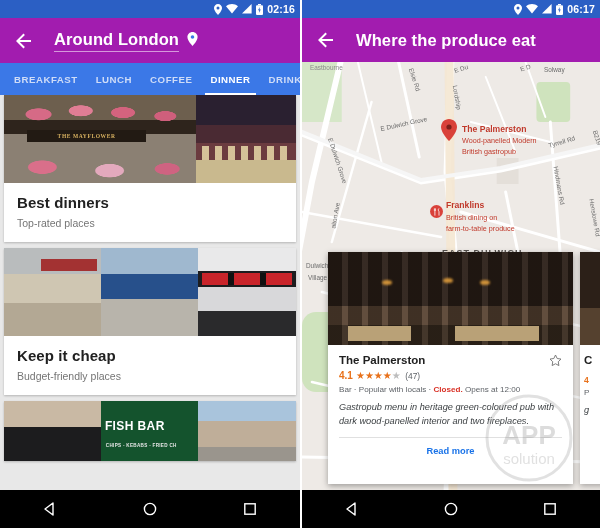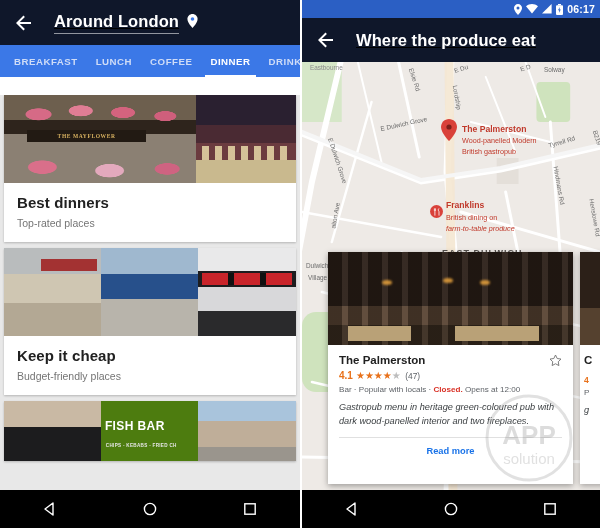--- a/index.html
+++ b/index.html
@@ -15,21 +15,21 @@
   
   .statusbar {
     height:18px; background:#2b5fc4; display:flex;
     align-items:center; justify-content:flex-end;
     padding-right:5px; gap:4px; position:relative; z-index:40;
   }
   .statusbar .sicon { display:flex; align-items:center; }
   .statusbar .time { color:#fff; font-size:10.5px; font-weight:bold; letter-spacing:.2px; }
 
   
-  .appbar { background:#0f172a; position:relative; z-index:30;text-decoration:underline; }
+  .appbar { background:#a21caf; position:relative; z-index:30; }
   .appbar.lt { height:45px; }
   .appbar.rt { height:44px; }
   .appbar-row { display:flex; align-items:center; height:100%; padding:0 12px; }
   .back { width:24px; height:24px; flex:none; cursor:pointer; }
   .titlewrap { margin-left:18px; display:flex; align-items:center; gap:8px; }
   .title { color:#fff; font-size:16.5px; font-weight:bold; letter-spacing:.1px; }
   .title.under { border-bottom:1px solid rgba(255,255,255,.55); padding-bottom:2px; }
 
   
   .tabs { background:#3b78e7; height:32px; display:flex; align-items:stretch;
@@ -72,21 +72,21 @@
   .restint::after { content:""; position:absolute; left:6%; top:58%; width:88%; height:16%;
       background:repeating-linear-gradient(90deg,#e8d9a8 0 7px,transparent 7px 13px); opacity:.85; }
   .pizzauni { background:linear-gradient(#b9bcbd 0 30%, #cfc6b2 30% 62%, #b3a894 62% 100%); position:relative; }
   .pizzauni::before { content:""; position:absolute; left:38%; top:12%; width:58%; height:14%;
       background:#a33232; }
   .market { background:linear-gradient(#9fb8cf 0 30%, #27508b 30% 58%, #b8b4ab 58% 100%); }
   .lahore { background:linear-gradient(#e9e9ea 0 26%, #1d1d1f 26% 44%, #d8d8da 44% 72%, #2a2a2c 72% 100%); position:relative; }
   .lahore::after { content:""; position:absolute; left:4%; top:28%; width:92%; height:14%;
       background:repeating-linear-gradient(90deg,#c9242a 0 26px, #111 26px 32px); }
   .shopfront { background:linear-gradient(#c9b9a4 0 44%, #1c1c1e 44% 100%); }
-  .fishbar { background:#4d7c0f; position:relative; }
+  .fishbar { background:#14532d; position:relative; }
   .fishbar span { position:absolute; left:4%; top:30%; color:#fff; font-size:12px;
                   font-weight:bold; letter-spacing:.4px; }
   .fishbar small { position:absolute; left:5%; top:70%; color:#e6e6e6; font-size:4.6px;
                    font-weight:bold; letter-spacing:.3px; }
   .street { background:linear-gradient(#a9c4dc 0 34%, #bfae99 34% 76%, #9a958d 76% 100%); }
 
   
   .map { position:absolute; top:62px; left:0; right:0; bottom:38px;
          background:#eeeae5; overflow:hidden; }
   .mapsvg { position:absolute; inset:0; width:100%; height:100%; }
@@ -139,20 +139,46 @@
   
   .navbar { position:absolute; bottom:0; left:0; right:0; height:38px; background:#000;
             display:flex; align-items:center; justify-content:space-around; z-index:40; }
   .navbar .nb { width:16px; height:16px; cursor:pointer; }
 </style>
 </head>
 <body>
 
 <div class="phone left">
 
+  <div class="statusbar">
+    <span class="sicon">
+      <svg width="8" height="11" viewBox="0 0 8 11">
+          <path d="M4 0C1.8 0 0 1.8 0 4c0 3 4 7 4 7s4-4 4-7c0-2.2-1.8-4-4-4z" fill="#fff"></path>
+          <circle cx="4" cy="4" r="1.5" fill="#2b5fc4"></circle>
+        </svg>
+    </span>
+    <span class="sicon">
+      <svg width="12" height="10" viewBox="0 0 12 10">
+          <path d="M0 2.2 C3.6 -0.7 8.4 -0.7 12 2.2 L6 9.6z" fill="#fff"></path>
+        </svg>
+    </span>
+    <span class="sicon">
+      <svg width="10" height="10" viewBox="0 0 10 10">
+          <path d="M0 9.6 L9.6 0 L9.6 9.6z" fill="#fff"></path>
+        </svg>
+    </span>
+    <span class="sicon">
+      <svg width="7" height="11" viewBox="0 0 7 11">
+          <rect x="2" y="0" width="3" height="1.2" fill="#fff"></rect>
+          <rect x="0" y="1.2" width="7" height="9.8" rx="1" fill="#fff"></rect>
+          <path d="M3.8 3 L2 6.2 L3.2 6.2 L2.9 9 L4.8 5.6 L3.5 5.6z" fill="#2b5fc4"></path>
+        </svg>
+    </span>
+    <span class="time">02:16</span>
+  </div>
 
   <div class="appbar lt">
     <div class="appbar-row">
       <span class="back">
         <svg width="24" height="24" viewBox="0 0 24 24">
             <path d="M19 11H7.8l5.1-5.1-1.4-1.4L4 12l7.5 7.5 1.4-1.4L7.8 13H19z" fill="#fff"></path>
           </svg>
       </span>
       <div class="titlewrap">
         <span class="title under">Around London</span>
@@ -340,21 +366,21 @@
     <div class="poi-desc" style="left:160px; top:85px;">British gastropub</div>
 
     <div class="poicircle" style="left:128px; top:143px;">
       <svg width="8" height="8" viewBox="0 0 8 8">
           <path d="M1.4 0.4 L1.4 3 M2.4 0.4 L2.4 3 M1.9 3 L1.9 7.6" stroke="#fff" stroke-width=".8"></path>
           <path d="M6 0.4 C5 0.8 5 3 6 3.2 L6 7.6" stroke="#fff" stroke-width=".8" fill="none"></path>
         </svg>
     </div>
     <div class="poi-name" style="left:144px; top:138px;">Franklins</div>
     <div class="poi-desc" style="left:144px; top:151px;">British dining on</div>
-    <div class="poi-desc" style="left:144px; top:162px;font-style:italic;">farm-to-table produce</div>
+    <div class="poi-desc" style="left:144px; top:162px;">farm-to-table produce</div>
 
     <div class="peekcard">
       <div class="pp"></div>
       <div class="pl">C</div>
       <div class="pr">4</div>
       <div class="pm">P</div>
       <div class="pd">g</div>
     </div>
 
     <div class="placecard">

